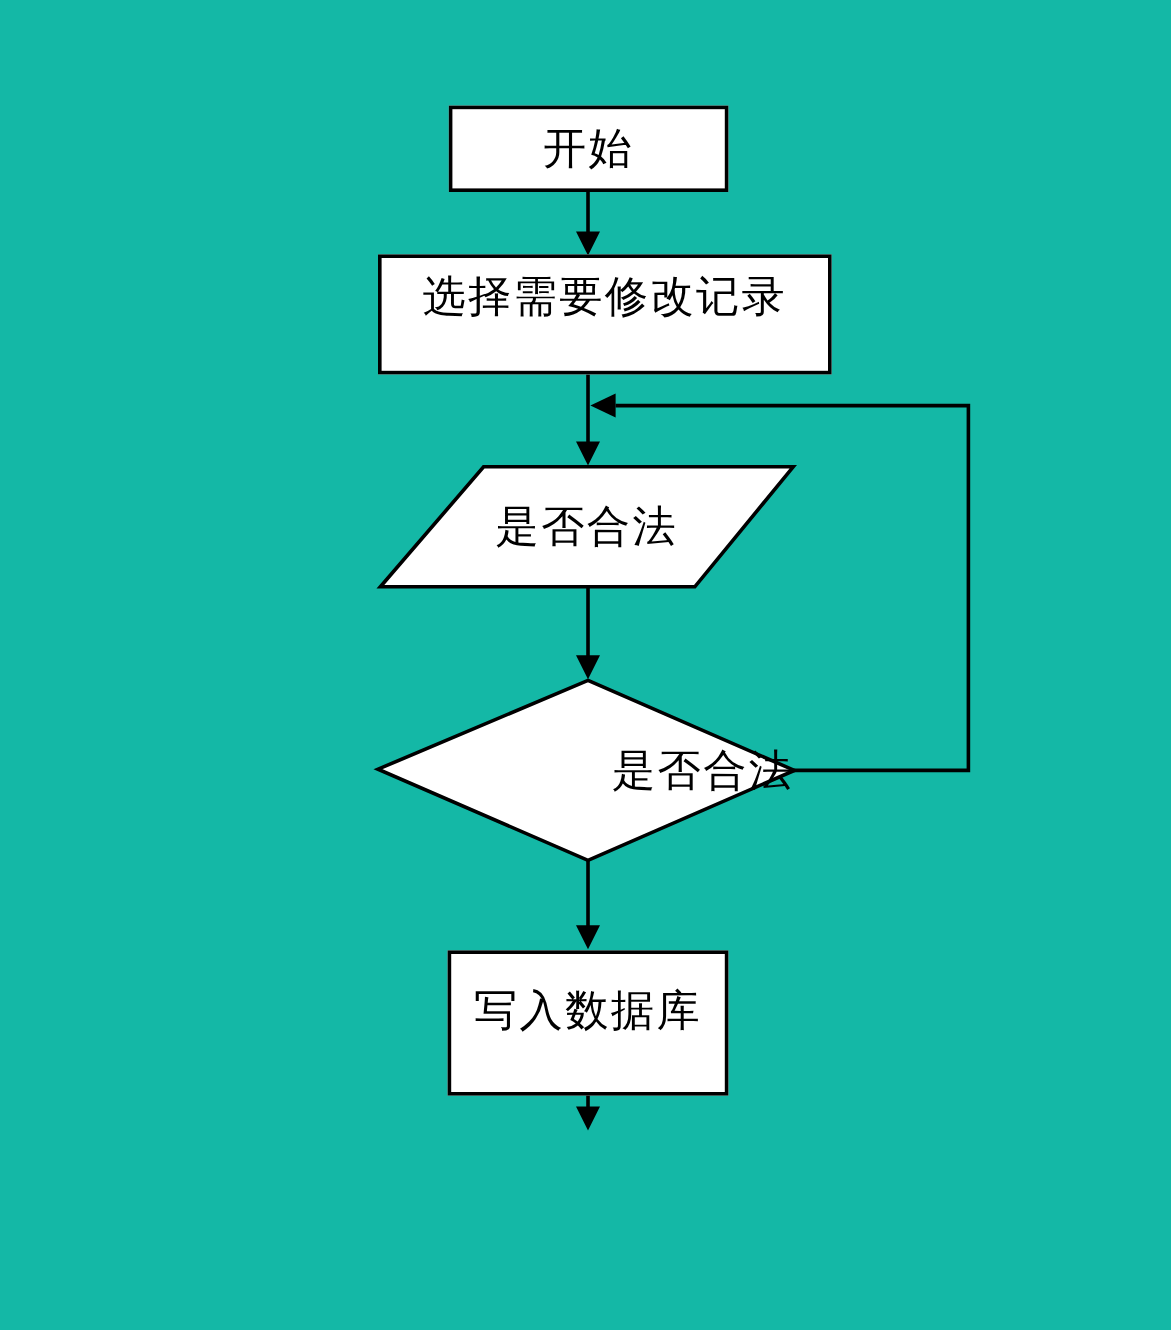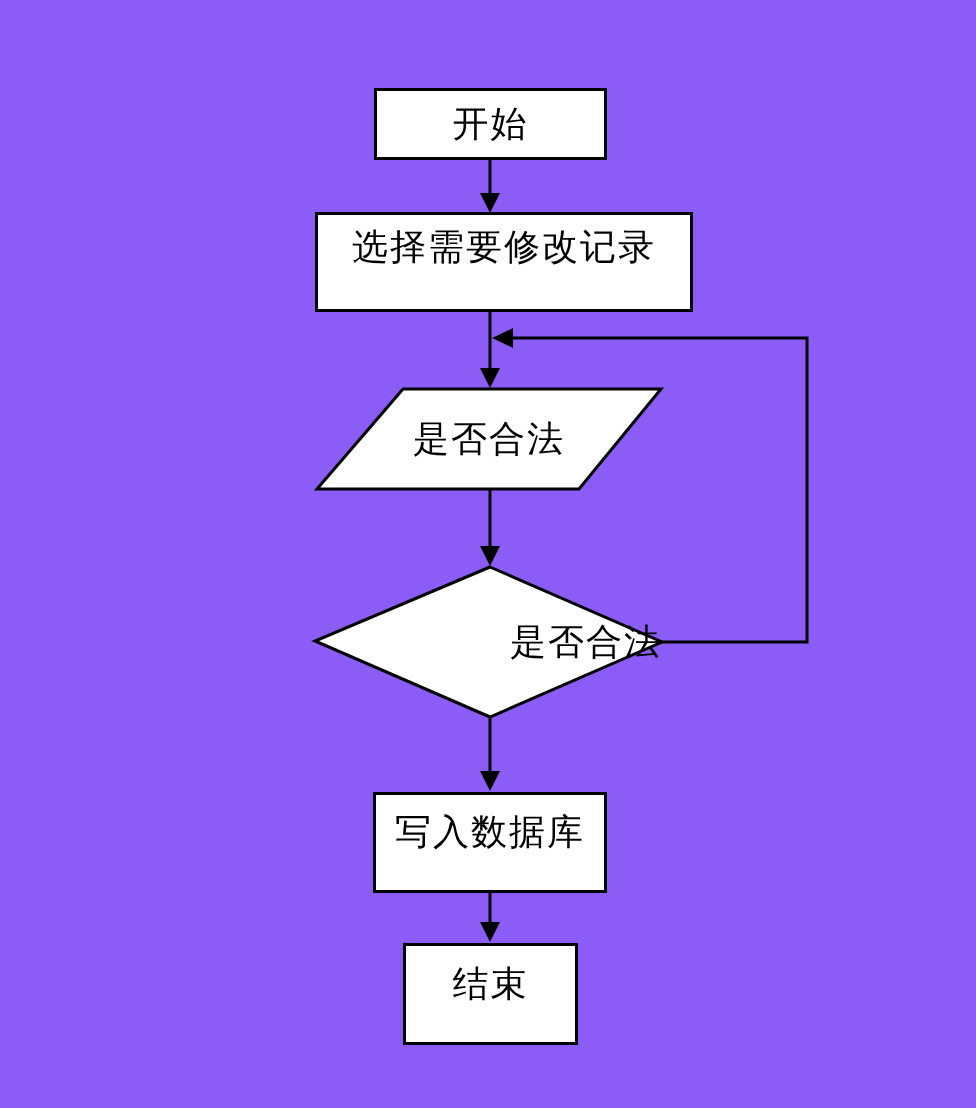--- a/index.html
+++ b/index.html
@@ -4,21 +4,21 @@
 <style>
   html, body {
     margin: 0;
     padding: 0;
     background: #ffffff;
   }
   .canvas {
     position: relative;
     width: 976px;
     height: 1108px;
-    background: #8b5cf6;
+    background: #14b8a6;
     font-family: "Liberation Serif", "DejaVu Serif", serif;
     color: #000000;
     overflow: hidden;
   }
   .connector-layer {
     position: absolute;
     left: 0;
     top: 0;
     width: 976px;
     height: 1108px;
@@ -42,21 +42,21 @@
   .overlay-label {
     position: absolute;
     display: flex;
     align-items: center;
     justify-content: center;
     pointer-events: none;
   }
   
   .n-start  { left: 374px; top: 88px;  width: 233px; height: 72px;  }
   .n-select { left: 315px; top: 212px; width: 378px; height: 100px; padding-bottom: 30px; }
-  .n-write  { left: 373px; top: 792px; width: 234px; height: 101px; padding-bottom: 22px; }
+  .n-write  { left: 373px; top: 792px; width: 234px; height: 121px; padding-bottom: 22px; }
   .n-end    { left: 403px; top: 943px; width: 175px; height: 102px; padding-bottom: 20px; }
   .l-input  { left: 317px; top: 389px; width: 344px; height: 100px; }
   .l-valid  { left: 315px; top: 567px; width: 347px; height: 150px; padding-bottom: 20px; justify-content: flex-end; }
 
   .edge-line {
     stroke: #000000;
     stroke-width: 3;
     fill: none;
   }
   .edge-head {
@@ -116,23 +116,20 @@
   </div>
 
   <div class="node-rect n-select">
     <span class="node-label">选择需要修改记录</span>
   </div>
 
   <div class="node-rect n-write">
     <span class="node-label">写入数据库</span>
   </div>
 
-  <div class="node-rect n-end">
-    <span class="node-label">结束</span>
-  </div>
 
   <div class="overlay-label l-input">
     <span class="node-label">是否合法</span>
   </div>
 
   <div class="overlay-label l-valid">
     <span class="node-label">是否合法</span>
   </div>
 
 </div>

